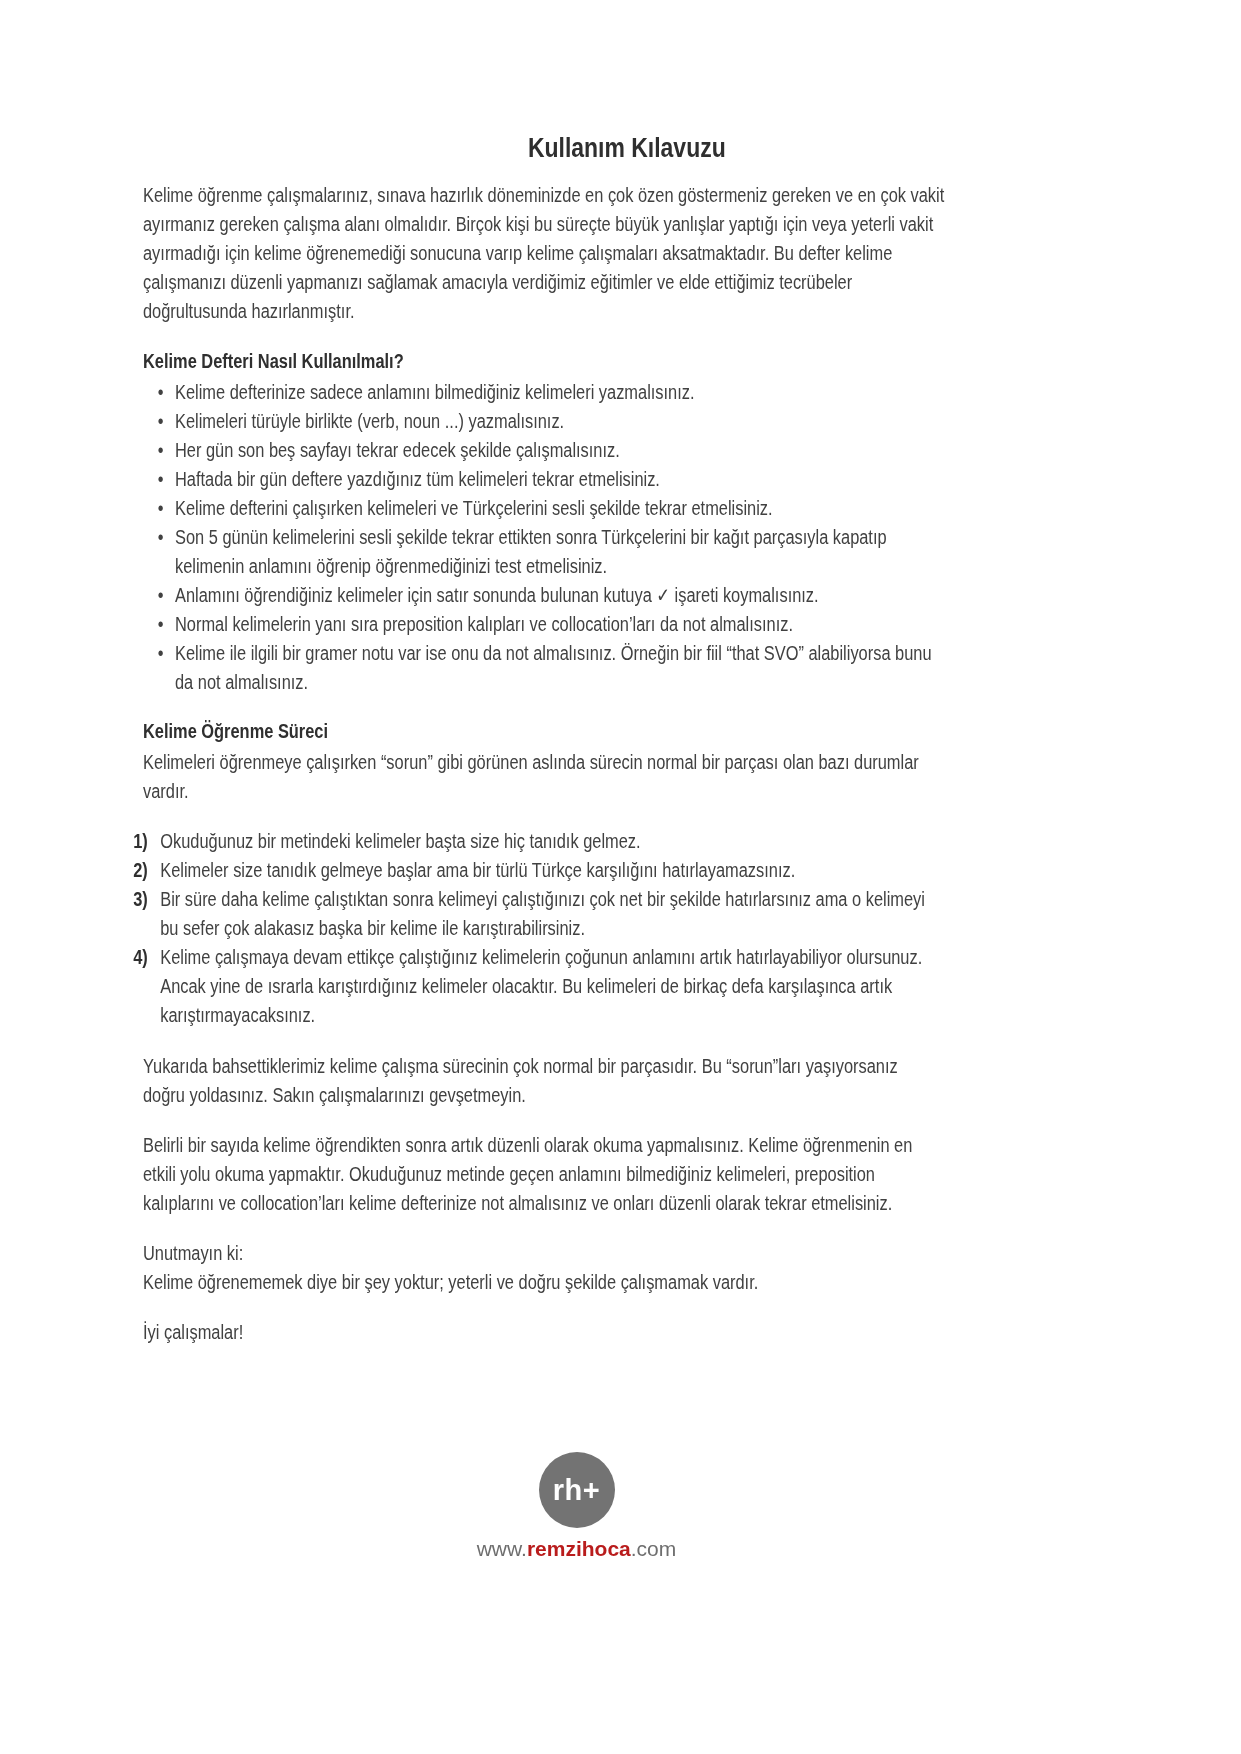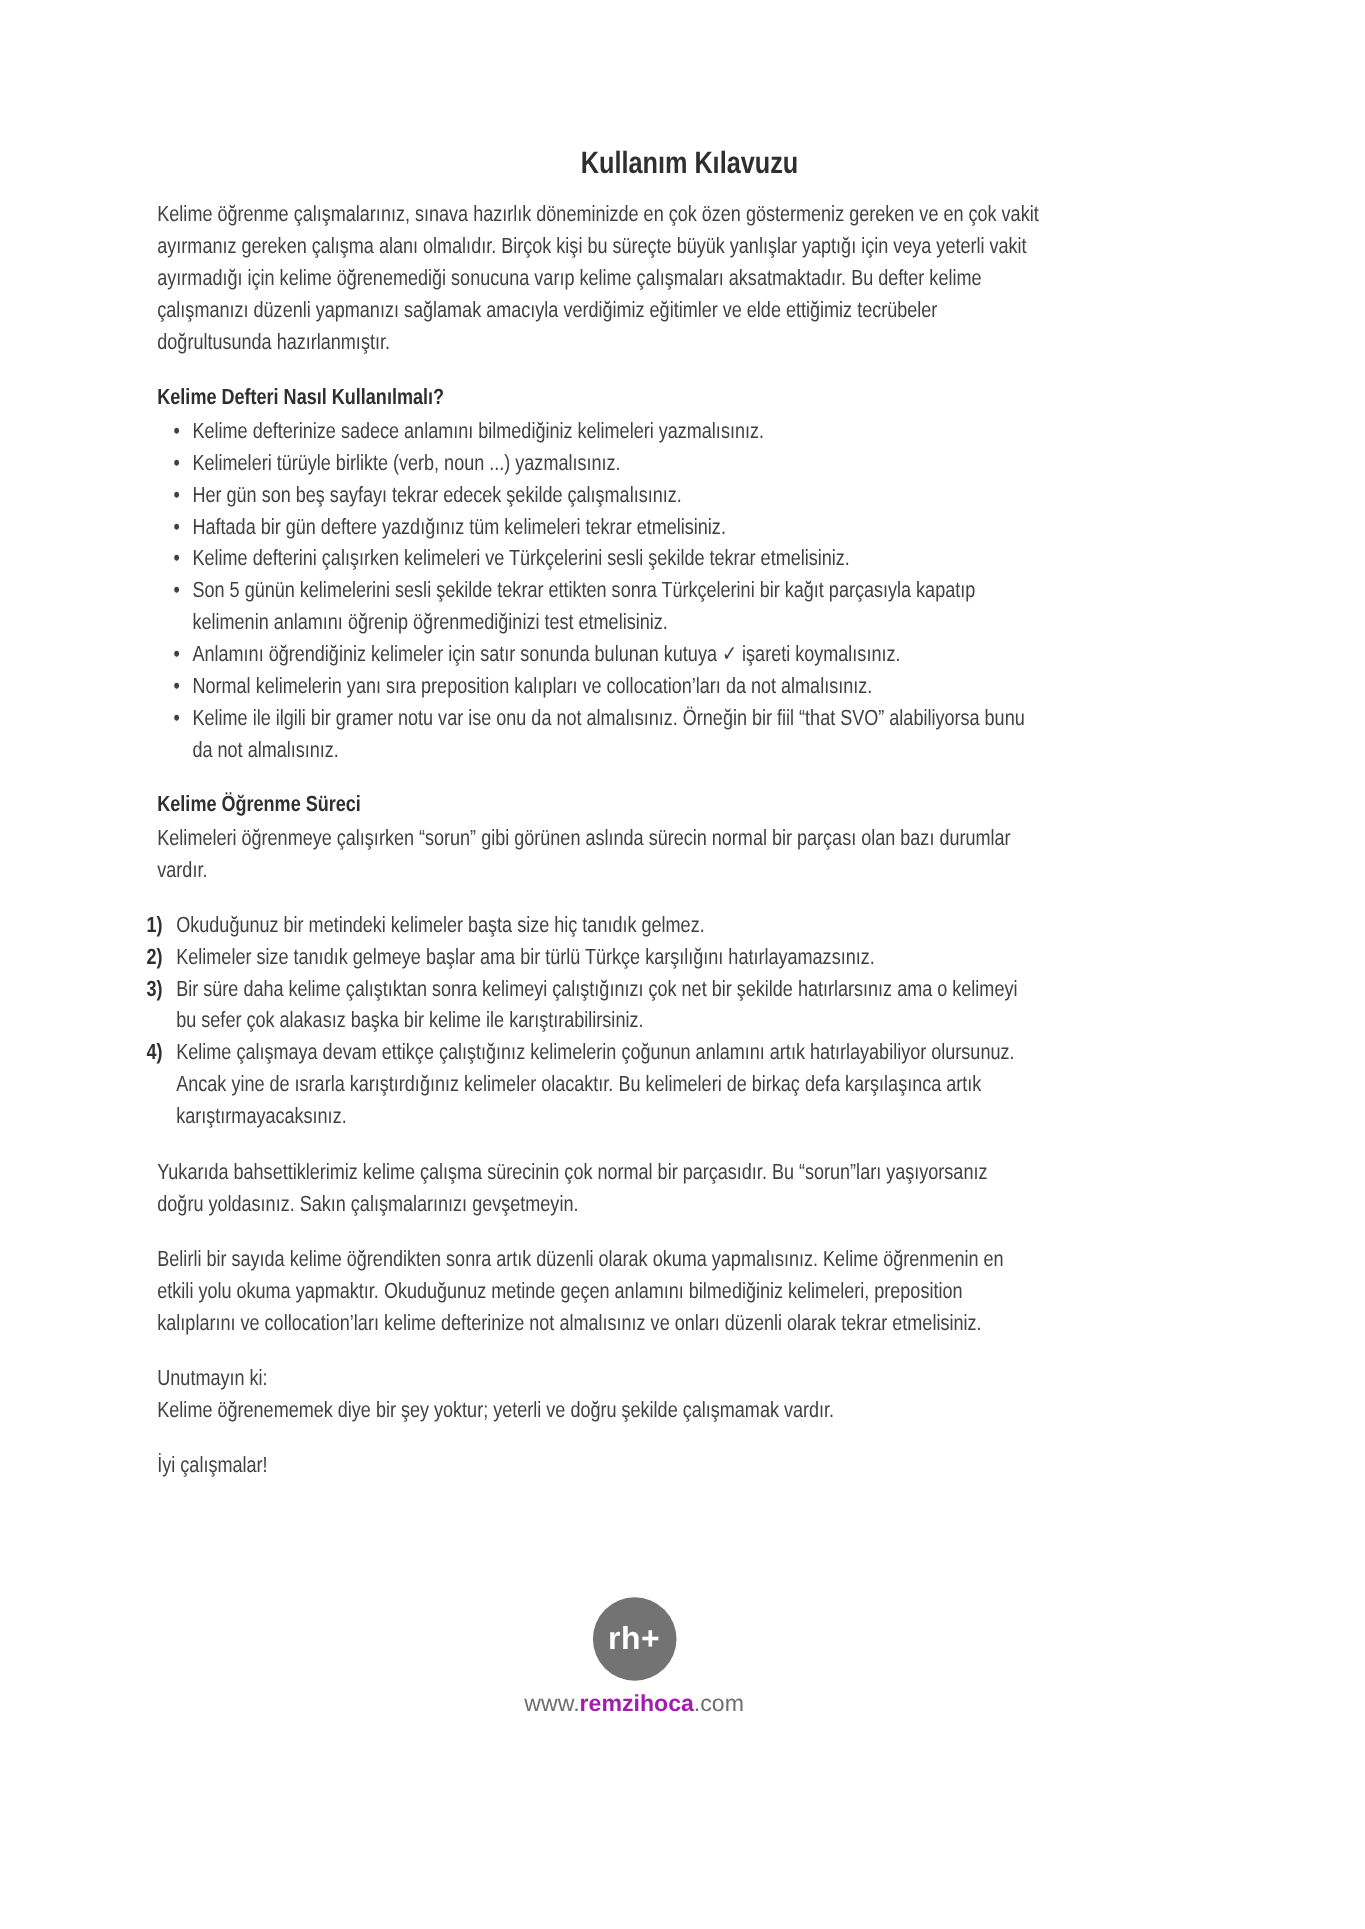--- a/index.html
+++ b/index.html
@@ -168,14 +168,14 @@
         <div class="text-line">Kelime öğrenememek diye bir şey yoktur; yeterli ve doğru şekilde çalışmamak vardır.</div>
       </div>
       <div class="para mb21 mb0">
         <div class="text-line">İyi çalışmalar!</div>
       </div>
     </div>
 
   <div class="logo" style="background: #737373; color: rgb(255, 255, 255);">
     <span>rh+</span>
   </div>
-  <div class="site-url" style="color: rgb(110, 110, 110);"><span>www.</span><span class="bold" style="color: #a21caf;">remzihoca</span><span>.com</span></div>
+  <div class="site-url" style="color: rgb(110, 110, 110);"><span>www.</span><span class="bold" style="color: #b91c1c;">remzihoca</span><span>.com</span></div>
 </div>
 
 </body></html>

